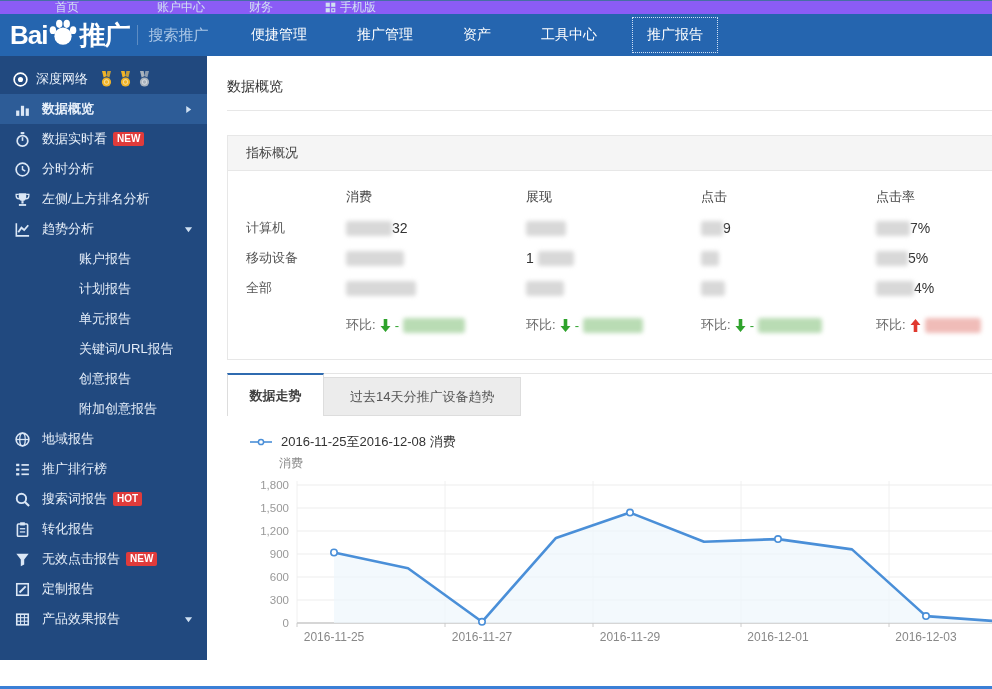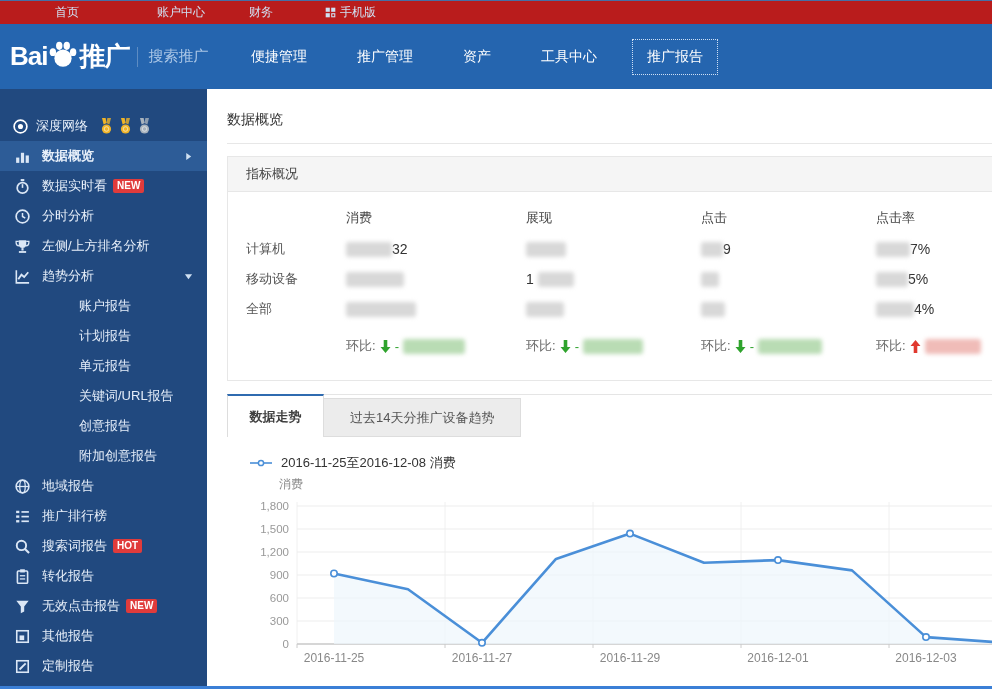--- a/index.html
+++ b/index.html
@@ -1,59 +1,59 @@
 <!DOCTYPE html>
 <html><head>
 <meta charset="utf-8">
 <style>
   * { margin:0; padding:0; box-sizing:border-box; }
   html,body { width:992px; height:689px; overflow:hidden; background:#fff;
     font-family:"Liberation Sans","DejaVu Sans",sans-serif; }
   .stage { position:relative; width:992px; height:689px; overflow:hidden; }
 
   
-  .topbar { height:24px; background:#b91c1c; border-top:1px solid #466fa5;
+  .topbar { height:14px; background:#8b5cf6; border-top:1px solid #466fa5;
     display:flex; align-items:center; color:#cfe0f2; font-size:12px; }
   .topbar .tb-item { margin-left:52px; display:flex; align-items:center; gap:4px; cursor:pointer; }
   .topbar .tb-item:first-child { margin-left:55px; }
   .tb-icon svg { width:11px; height:11px; display:block; }
 
   
-  .navbar { height:65px; background:#2565af; display:flex; align-items:center; color:#fff; }
+  .navbar { height:42px; background:#2565af; display:flex; align-items:center; color:#fff; }
   .brand { display:flex; align-items:center; margin-left:10px; width:205px; }
   .brand .logo-word { font-size:26px; font-weight:bold; letter-spacing:-1px; }
   .brand .paw { width:30px; height:30px; margin:0 1px; position:relative; top:-3px; }
   .brand .sep { width:1px; height:20px; background:#5d8cc3; margin:0 10px 0 8px; }
   .brand .subbrand { font-size:15px; color:#aac6e6; }
   .mainnav { display:flex; align-items:center; gap:0; }
   .mn-item { font-size:14px; color:#fff; padding:8px 14px; margin-right:22px; cursor:pointer; white-space:nowrap; }
   .mn-item.focused { outline:1px dotted #cfe0f5; }
 
   
   .layout { display:flex; height:604px; }
-  .sidebar { width:207px; background:#21497f; color:#e8f0fa; flex:none; padding-top:22px; overflow:hidden; }
+  .sidebar { width:207px; background:#21497f; color:#e8f0fa; flex:none; padding-top:8px; overflow:hidden; }
   .sb-head { display:flex; align-items:center; height:30px; padding-left:12px; font-size:13px; gap:7px; }
   .sb-head .medals { display:flex; gap:4px; margin-left:4px; }
   .medal svg { width:15px; height:17px; display:block; }
   .sb-item { display:flex; align-items:center; height:30px; padding-left:14px; font-size:13px;
     cursor:pointer; position:relative; color:#e8f0fa; }
   .sb-item.active { background:#2d5c97; font-weight:bold; }
   .sb-item .sb-icon { width:17px; height:17px; margin-right:11px; color:#dbe7f6; flex:none; }
   .sb-item .sb-icon svg { width:17px; height:17px; display:block; }
   .sb-item .caret { position:absolute; right:14px; color:#cfe0f2; }
   .sb-item .caret svg { width:9px; height:9px; display:block; }
   .sb-child { display:flex; align-items:center; height:30px; padding-left:48px; font-size:13px; cursor:pointer; color:#e4edf9;margin-left:31px; }
   .badge { background:#e03b3b; color:#fff; font-size:10px; font-weight:bold; border-radius:2px;
     padding:1px 4px; margin-left:6px; line-height:12px; }
 
   
   .content { flex:1; background:#fff; padding:22px 0 0 20px; position:relative; overflow:hidden; }
   .page-title { font-size:14px; color:#333; padding-bottom:14px; border-bottom:1px solid #e7e7e7; }
 
-  .panel { margin-top:12px; border:1px solid #e7e7e7; border-right:none; }
+  .panel { margin-top:24px; border:1px solid #e7e7e7; border-right:none; }
   .panel-head { background:#f5f5f5; border-bottom:1px solid #e7e7e7; height:35px;
     display:flex; align-items:center; padding-left:18px; font-size:13px; color:#444; }
   .metric-grid { display:grid; grid-template-columns:100px 180px 175px 175px 1fr;
     padding:10px 0 16px 18px; row-gap:0; font-size:13px; color:#555; }
   .mg-cell { height:30px; display:flex; align-items:center; }
   .mg-colhead { color:#444; height:32px; }
   .blob { display:inline-block; height:15px; border-radius:3px; background:#d8d8d8; filter:blur(2px); vertical-align:middle; }
   .blob.green { background:#b9dcb4; }
   .blob.red { background:#f0bcb8; }
   .val-frag { color:#333; font-size:14px; }
@@ -289,29 +289,20 @@
             <span>转化报告</span>
           </div>
           <div class="sb-item">
             <span class="sb-icon">
               <svg viewBox="0 0 16 16" fill="currentColor">
                 <path d="M2.2 2.6h11.6L9.6 7.9v4.7l-3.2 1.7V7.9z"></path>
               </svg>
             </span>
             <span>无效点击报告</span>
             <span class="badge">NEW</span>
-          </div>
-          <div class="sb-item">
-            <span class="sb-icon">
-              <svg viewBox="0 0 16 16" fill="currentColor">
-                <rect x="2.6" y="2.6" width="10.8" height="10.8" fill="none" stroke="currentColor" stroke-width="1.5"></rect>
-                <rect x="5.2" y="7" width="4.4" height="4.4"></rect>
-              </svg>
-            </span>
-            <span>其他报告</span>
           </div>
           <div class="sb-item">
             <span class="sb-icon">
               <svg viewBox="0 0 16 16" fill="currentColor">
                 <rect x="2.6" y="2.6" width="10.8" height="10.8" fill="none" stroke="currentColor" stroke-width="1.5"></rect>
                 <line x1="5.2" y1="10.8" x2="11" y2="5" stroke="currentColor" stroke-width="1.8"></line>
               </svg>
             </span>
             <span>定制报告</span>
           </div>

